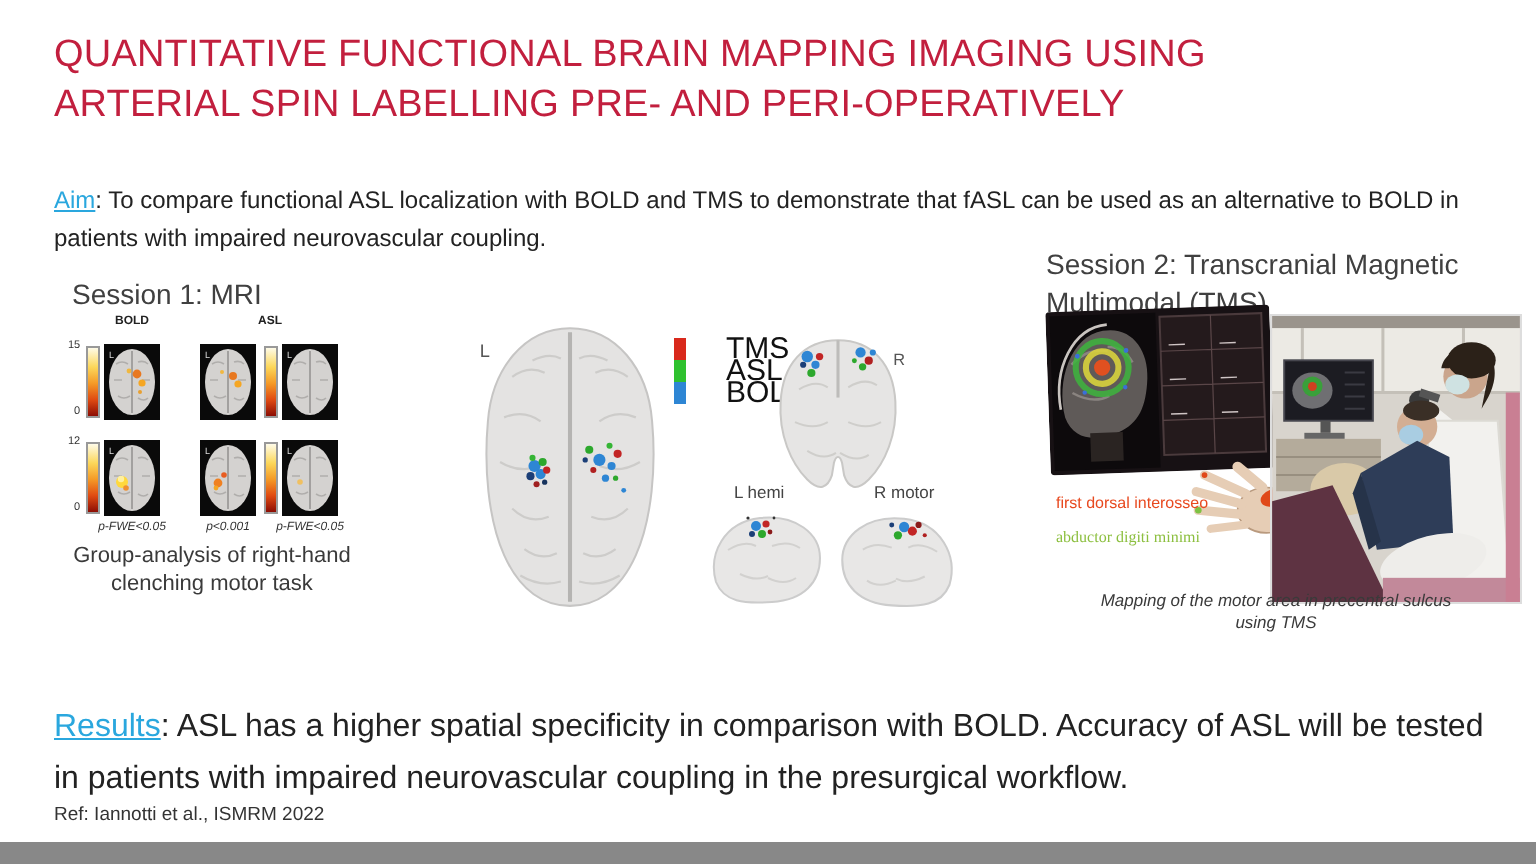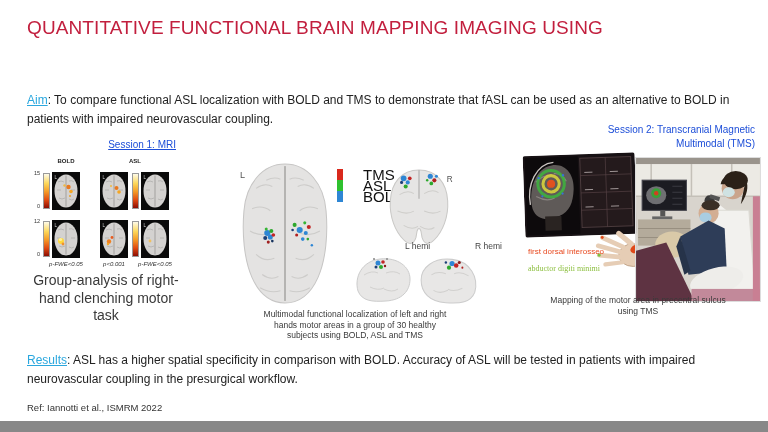--- a/index.html
+++ b/index.html
@@ -4,61 +4,62 @@
 <style>
   html,body{margin:0;padding:0;background:#888;}
   .slide{position:relative;width:768px;height:421px;background:#ffffff;overflow:hidden;
          font-family:"Liberation Sans", sans-serif;color:#1c1c1c;}
   
   .title{position:absolute;left:27px;top:15px;width:710px;font-size:19px;line-height:1.34;
          font-weight:400;color:#c21f3e;letter-spacing:.1px;}
   .aim{position:absolute;left:27px;top:91px;width:716px;font-size:12px;line-height:1.6;color:#222;}
   .link-label{color:#2aa7de;text-decoration:underline;}
   
-  .sess-header{position:absolute;color:#1d4ed8;font-size:10px;line-height:1.35;text-align:right;}
-  .s1-header{left:36px;top:138px;width:140px;text-decoration:underline;}
+  .sess-header{position:absolute;color:#404040;font-size:14px;line-height:1.35;text-align:left;}
+  .s1-header{left:36px;top:138px;width:140px;}
   .s2-header{left:523px;top:123px;width:232px;}
   
   .mri-fig{position:absolute;left:40px;top:158px;width:132px;height:145px;}
   .mri-fig .colhdr{position:absolute;top:0;font-size:6px;font-weight:700;color:#222;text-align:center;width:40px;}
   .mini{position:absolute;width:28px;height:38px;background:#0a0a0a;}
   .cbar{position:absolute;width:5px;
         background:linear-gradient(180deg,#fefbe8 0%,#fcd75a 28%,#f49a27 52%,#e04b12 76%,#8c0d04 100%);
         border:0.5px solid #999;}
   .cnum{position:absolute;font-size:5.5px;color:#333;}
   .statlbl{position:absolute;top:103px;width:46px;text-align:center;font-size:6px;font-style:italic;color:#333;}
-  .figcap{font-size:14px;color:#3a3a3a;text-align:center;line-height:1.25;}
+  .figcap{font-size:11px;color:#3a3a3a;text-align:center;line-height:1.25;}
   .mri-cap{position:absolute;left:-8px;top:114px;width:148px;}
   
   .ctr-fig{position:absolute;left:205px;top:148px;width:300px;height:205px;}
   .legend{position:absolute;left:132px;top:21px;display:flex;}
   .legend .bar{width:6px;height:33px;display:flex;flex-direction:column;}
   .legend .bar div{flex:1;}
   .legend .labs{margin-left:20px;font-size:15px;line-height:11px;color:#111;}
-  .hemilbl{position:absolute;font-size:8.5px;color:#444;margin-left:38px;}
+  .hemilbl{position:absolute;font-size:8.5px;color:#444;}
   .ctr-cap{position:absolute;left:55px;top:161px;width:190px;font-size:8.5px;}
   
   .navscreen{position:absolute;left:524px;top:154px;width:112px;height:82px;transform:rotate(-2deg);}
   .musclbl{position:absolute;left:528px;font-size:8px;}
   .m-red{top:247px;color:#e8491f;}
   .m-green{top:264px;color:#8cbf3f;font-family:Liberation Serif, serif;}
   .hand{position:absolute;left:594px;top:228px;width:64px;height:48px;}
   .photo{position:absolute;left:635px;top:157px;width:124px;height:143px;border:1px solid #ddd;}
-  .tms-cap{position:absolute;left:548px;top:295px;width:180px;font-size:8.5px;}
-  
-  .results{position:absolute;left:27px;top:351px;width:724px;font-size:12px;line-height:1.6;color:#222;}
+  .tms-cap{position:absolute;left:548px;top:295px;width:180px;font-size:8.5px;font-style:italic;}
+  
+  .results{position:absolute;left:27px;top:351px;width:724px;font-size:16px;line-height:1.6;color:#222;}
   .ref{position:absolute;left:27px;top:402px;font-size:9.5px;color:#333;text-align:center;}
 </style>
 </head>
 <body>
 
 <div class="slide">
 
   <div class="title">
     <div>QUANTITATIVE FUNCTIONAL BRAIN MAPPING IMAGING USING</div>
+    <div>ARTERIAL SPIN LABELLING PRE- AND PERI-OPERATIVELY</div>
   </div>
 
   <div class="aim"><span class="link-label">Aim</span><span>: To compare functional ASL localization with BOLD and TMS to demonstrate that fASL can be used as an alternative to BOLD in patients with impaired neurovascular coupling.</span></div>
 
   <div class="sess-header s1-header">Session 1: MRI</div>
 
   <div class="mri-fig">
     <span class="colhdr" style="left:6px;">BOLD</span>
     <span class="colhdr" style="left:75px;">ASL</span>
 
@@ -199,21 +200,21 @@
       <circle cx="18" cy="16" r="1.5" fill="#1c3f77"></circle>
       <circle cx="46" cy="10" r="2.5" fill="#2e86d4"></circle>
         <circle cx="50" cy="14" r="2" fill="#b02020"></circle>
       <circle cx="47" cy="17" r="1.8" fill="#2da82d"></circle>
         <circle cx="52" cy="10" r="1.5" fill="#2e86d4"></circle>
       <circle cx="43" cy="14" r="1.2" fill="#2da82d"></circle>
       <text x="62" y="16" font-size="8" fill="#555">R</text>
     </svg>
 
     <span class="hemilbl" style="left:162px;top:93px;">L hemi</span>
-    <span class="hemilbl" style="left:232px;top:93px;">R hemi</span>
+    <span class="hemilbl" style="left:232px;top:93px;">R motor</span>
 
     <svg style="position:absolute;left:145px;top:104px;" width="64" height="54" viewBox="0 0 64 52">
       <path d="M8,38 C4,24 12,8 30,6 C48,4 60,14 60,26 C60,38 52,47 36,48 C22,49 12,48 8,38 Z" fill="#e8e7e6" stroke="#ccc"></path>
       <path d="M14,22 q8,-5 14,-2 M20,34 q8,4 14,1 M36,20 q8,-3 14,1 M34,36 q8,4 14,0" stroke="#d2d1cf" stroke-width="1" fill="none"></path>
       <circle cx="28" cy="10" r="2.5" fill="#2e86d4"></circle>
         <circle cx="31" cy="14" r="2" fill="#2da82d"></circle>
       <circle cx="33" cy="9" r="1.8" fill="#c22525"></circle>
         <circle cx="26" cy="14" r="1.5" fill="#1c3f77"></circle>
       <circle cx="35" cy="13" r="1.2" fill="#8a1a1a"></circle>
         <circle cx="24" cy="6" r="0.8" fill="#333"></circle>
@@ -224,21 +225,20 @@
       <path d="M56,38 C60,24 52,8 34,6 C16,4 4,14 4,26 C4,38 12,47 28,48 C42,49 52,48 56,38 Z" fill="#e8e7e6" stroke="#ccc"></path>
       <path d="M50,22 q-8,-5 -14,-2 M44,34 q-8,4 -14,1 M28,20 q-8,-3 -14,1 M30,36 q-8,4 -14,0" stroke="#d2d1cf" stroke-width="1" fill="none"></path>
       <circle cx="34" cy="10" r="2.5" fill="#2e86d4"></circle>
         <circle cx="31" cy="14" r="2" fill="#2da82d"></circle>
       <circle cx="38" cy="12" r="2.2" fill="#c22525"></circle>
         <circle cx="41" cy="9" r="1.5" fill="#8a1a1a"></circle>
       <circle cx="28" cy="9" r="1.2" fill="#1c3f77"></circle>
         <circle cx="44" cy="14" r="1" fill="#b02020"></circle>
     </svg>
 
-    <div class="figcap ctr-cap">Multimodal functional localization of left and right hands motor areas in a group of 30 healthy subjects using BOLD, ASL and TMS</div>
   </div>
 
   <div class="sess-header s2-header">
     <div>Session 2: Transcranial Magnetic</div>
     <div>Multimodal (TMS)</div>
   </div>
 
   <div class="navscreen">
     <svg width="112" height="82" viewBox="0 0 110 80">
       <rect x="0" y="0" width="110" height="80" rx="2" fill="#171114"></rect>

